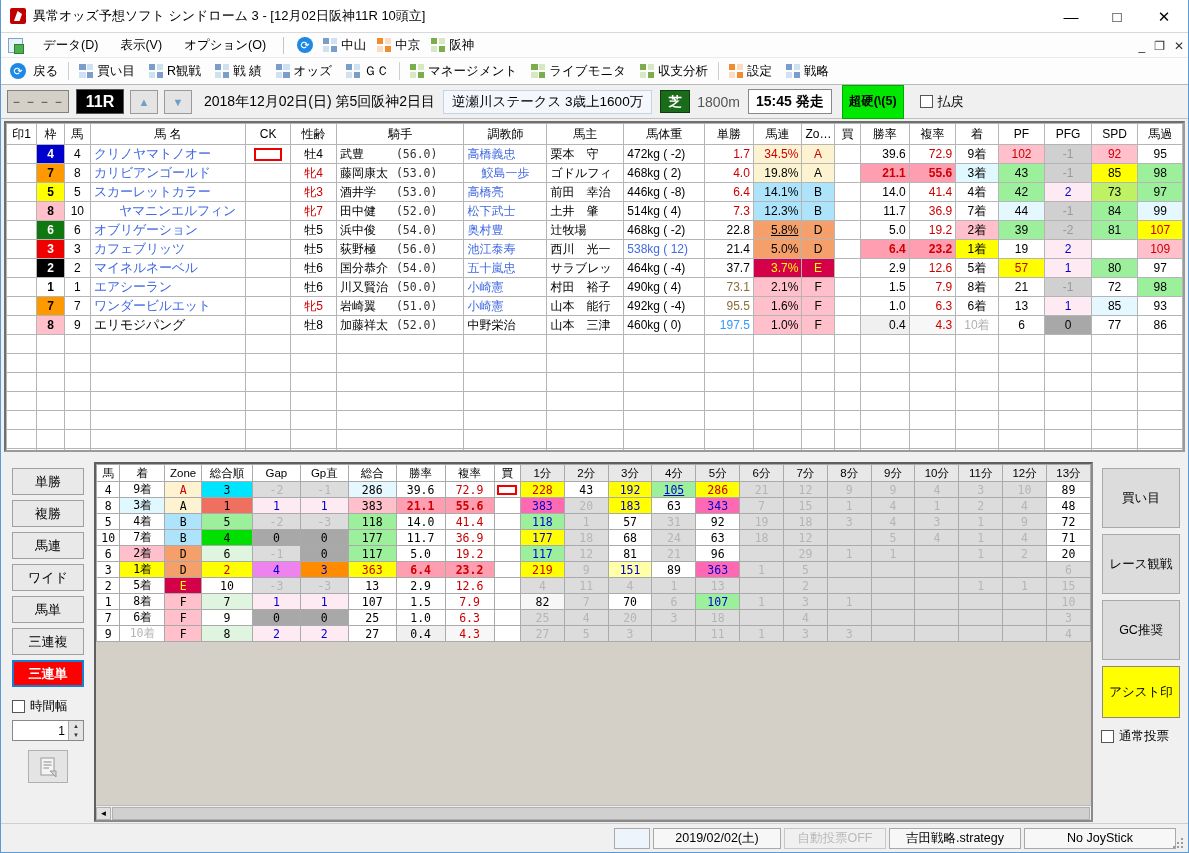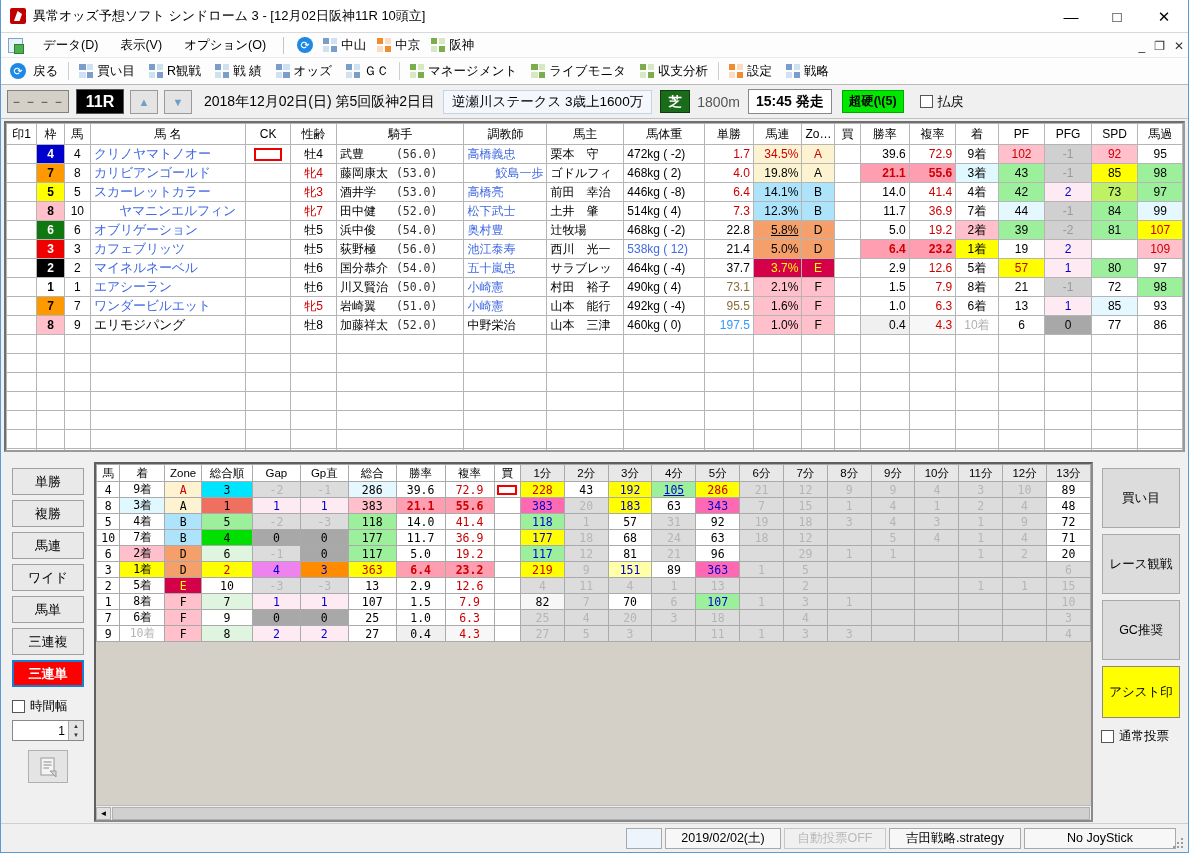--- a/index.html
+++ b/index.html
@@ -104,21 +104,21 @@
   .turf {
     margin-left:8px;width:30px;height:23px;background:#1a6b1a;color:#fff;border:1px solid #0d3d0d;
     display:flex;align-items:center;justify-content:center;font-size:13px;font-weight:bold;
   }
   .dist { margin-left:7px;font-size:14px;color:#555; }
   .posttime {
     margin-left:8px;height:25px;background:#fff;border:1px solid #888;padding:0 7px;
     display:flex;align-items:center;font-size:14px;font-weight:bold;white-space:nowrap;
   }
   .cond {
-    margin-left:10px;height:23px;background:#00e800;color:#000;border:1px solid #0a0;
+    margin-left:10px;height:34px;background:#00e800;color:#000;border:1px solid #0a0;
     display:flex;align-items:center;padding:0 6px;font-size:12.5px;font-weight:bold;white-space:nowrap;
   }
   .payback { margin-left:16px;display:flex;align-items:center;gap:5px;font-size:13px; }
   .cbox { width:13px;height:13px;border:1px solid #555;background:#fff;display:inline-block; }
 
   
   .maintable-wrap {
     margin:2px 3px 0 3px; height:331px; background:#fff;
     border:2px solid #9a9a9a; border-top-color:#6f6f6f; border-left-color:#6f6f6f;
     overflow:hidden;
@@ -446,21 +446,21 @@
             <td class="fixedpitch" style="background: rgb(255, 255, 255); color: rgb(0, 0, 0);">95</td>
           </tr>
           <tr>
             <td></td>
             <td style="background: rgb(255, 153, 0); color: rgb(0, 0, 0); font-weight: bold;">7</td>
             <td>8</td>
             <td style="color: rgb(65, 105, 225); text-align: left; font-size: 13px; letter-spacing: -0.3px;">カリビアンゴールド</td>
             <td></td>
             <td style="color: rgb(204, 0, 0);">牝4</td>
             <td style="text-align: left;"><span style="display:inline-block;min-width:56px">藤岡康太</span><span class="fixedpitch" style="color:#333">(53.0)</span></td>
-            <td style="color: rgb(65, 105, 225); text-align: right;">鮫島一歩</td>
+            <td style="color: rgb(65, 105, 225); text-align: center;">鮫島一歩</td>
             <td style="text-align: left;">ゴドルフィ</td>
             <td class="fixedpitch" style="color: rgb(0, 0, 0); text-align: left;">468kg (  2)</td>
             <td class="fixedpitch" style="background: rgb(255, 255, 255); color: rgb(204, 0, 0); text-align: right;">4.0</td>
             <td class="fixedpitch" style="background: rgb(253, 243, 208); color: rgb(0, 0, 0); text-align: right;">19.8%</td>
             <td class="fixedpitch" style="background: rgb(253, 243, 208); color: rgb(0, 0, 0);">A</td>
             <td></td>
             <td class="fixedpitch" style="background: rgb(255, 158, 176); color: rgb(204, 0, 0); font-weight: bold; text-align: right;">21.1</td>
             <td class="fixedpitch" style="background: rgb(255, 158, 176); color: rgb(204, 0, 0); font-weight: bold; text-align: right;">55.6</td>
             <td style="background: rgb(224, 248, 255); color: rgb(0, 0, 0);">3着</td>
             <td class="fixedpitch" style="background: rgb(156, 240, 156); color: rgb(0, 0, 0);">43</td>
@@ -1177,21 +1177,21 @@
       <div class="rchk">
         <span class="cbox"></span>
         <span>通常投票</span>
       </div>
     </div>
   </div>
 
   <div class="statusbar">
     <div style="flex:1"></div>
     <div class="sb-seg sb-blue"></div>
-    <div class="sb-seg" style="width:116px">2019/02/02(土)</div>
+    <div class="sb-seg" style="width:128px">2019/02/02(土)</div>
     <div class="sb-seg sb-dim" style="width:102px">自動投票OFF</div>
     <div class="sb-seg" style="width:132px">吉田戦略.strategy</div>
     <div class="sb-seg" style="width:152px;margin-right:12px">No JoyStick</div>
     <svg class="grip" viewBox="0 0 14 14">
       <g fill="#9a9a9a">
           <rect x="10" y="10" width="2" height="2"></rect>
           <rect x="6" y="10" width="2" height="2"></rect>
       <rect x="10" y="6" width="2" height="2"></rect>
           <rect x="2" y="10" width="2" height="2"></rect>
       <rect x="6" y="6" width="2" height="2"></rect>

